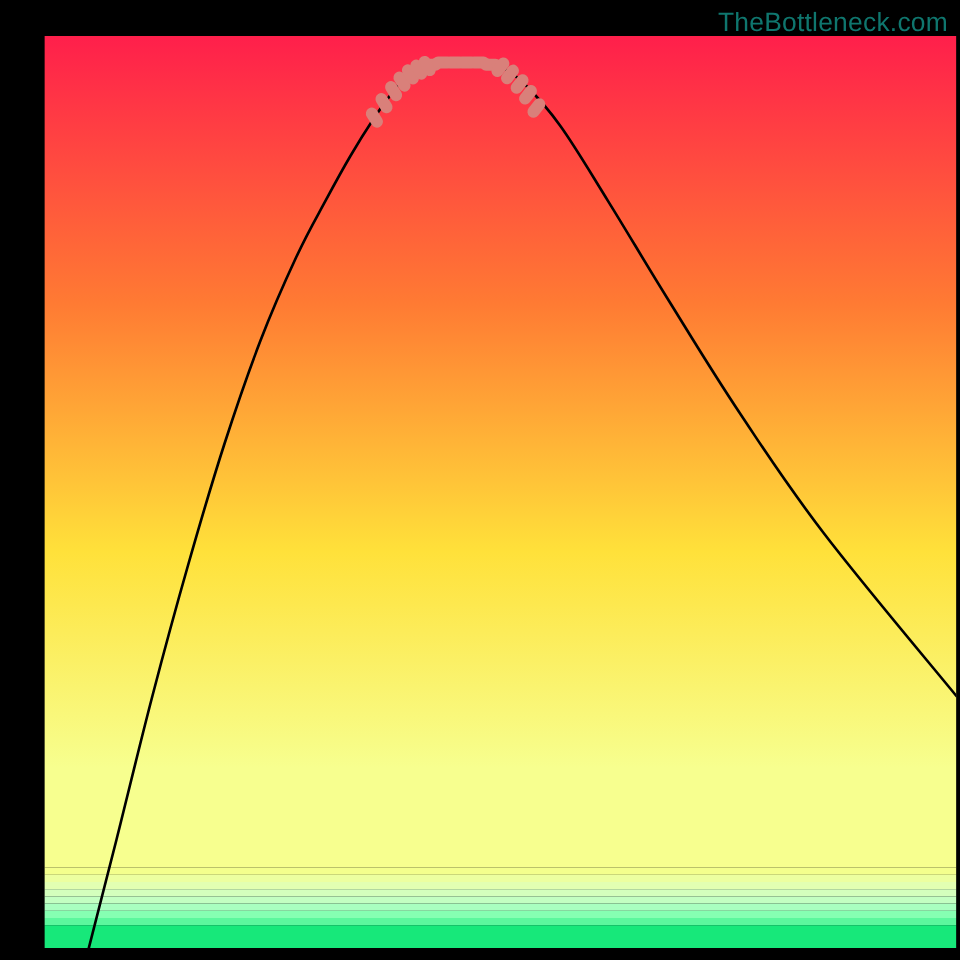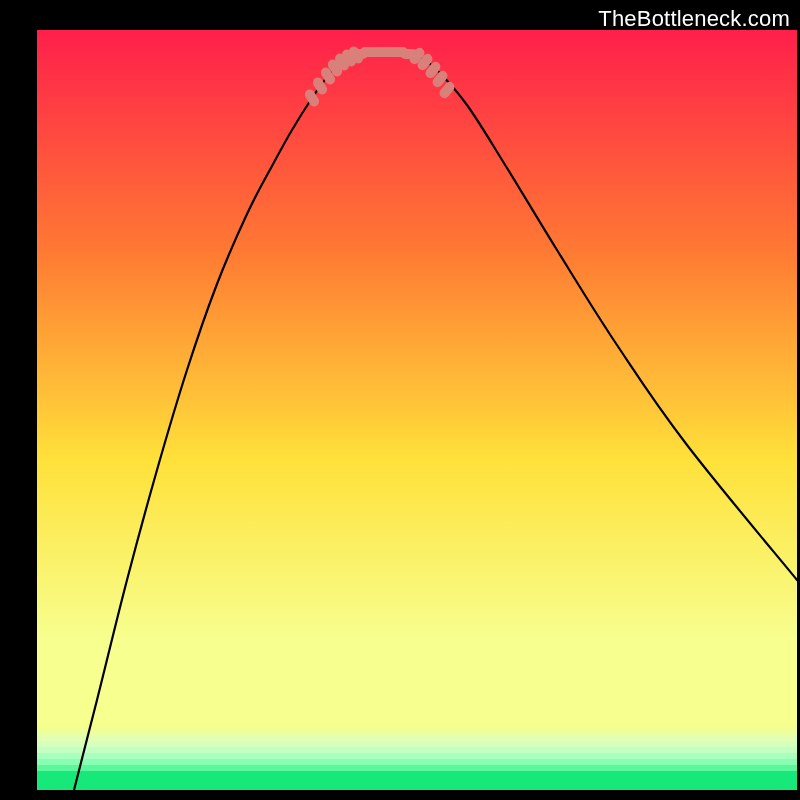--- a/index.html
+++ b/index.html
@@ -16,21 +16,21 @@
     left: 0;
     top: 0;
     width: 800px;
     height: 800px;
     background: #000000;
   }
   .watermark {
     position: absolute;
     top: 6px;
     right: 10px;
-    color: #ffffff;
+    color: #0f766e;
     font-size: 22px;
     font-weight: 400;
     letter-spacing: 0.2px;
     user-select: none;
   }
   .plot-wrap {
     position: absolute;
     left: 37px;
     top: 30px;
     width: 760px;

